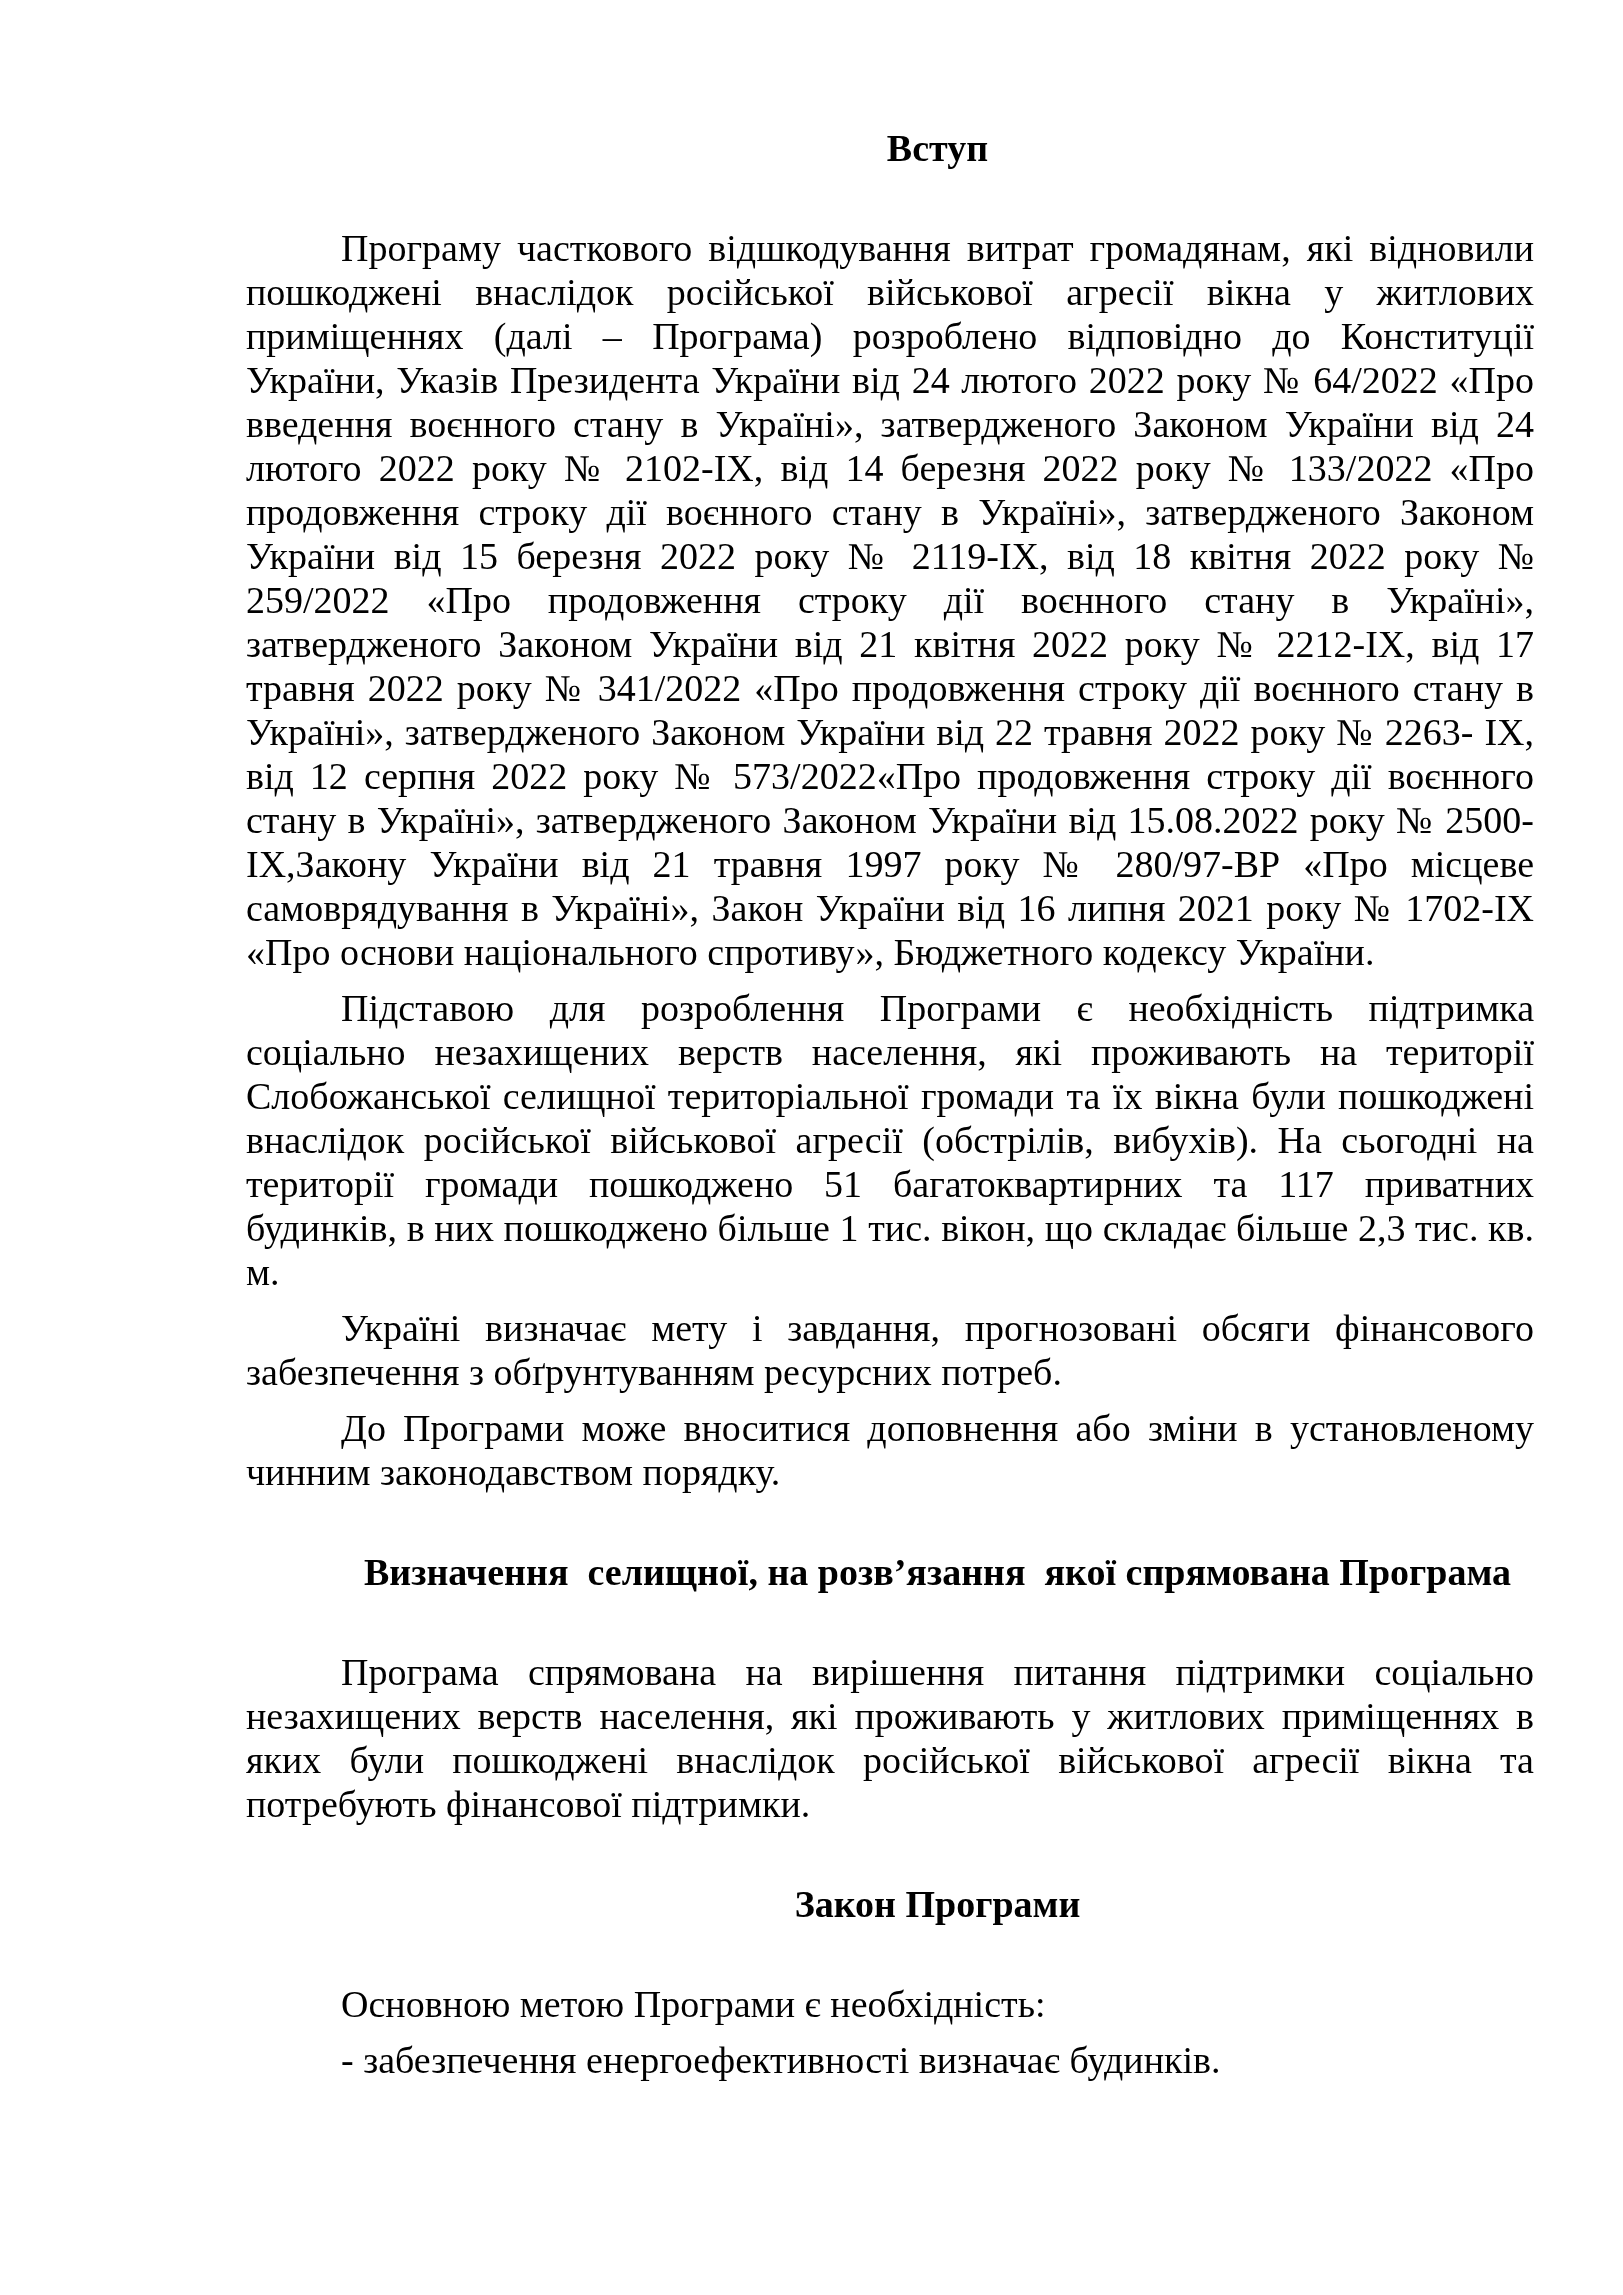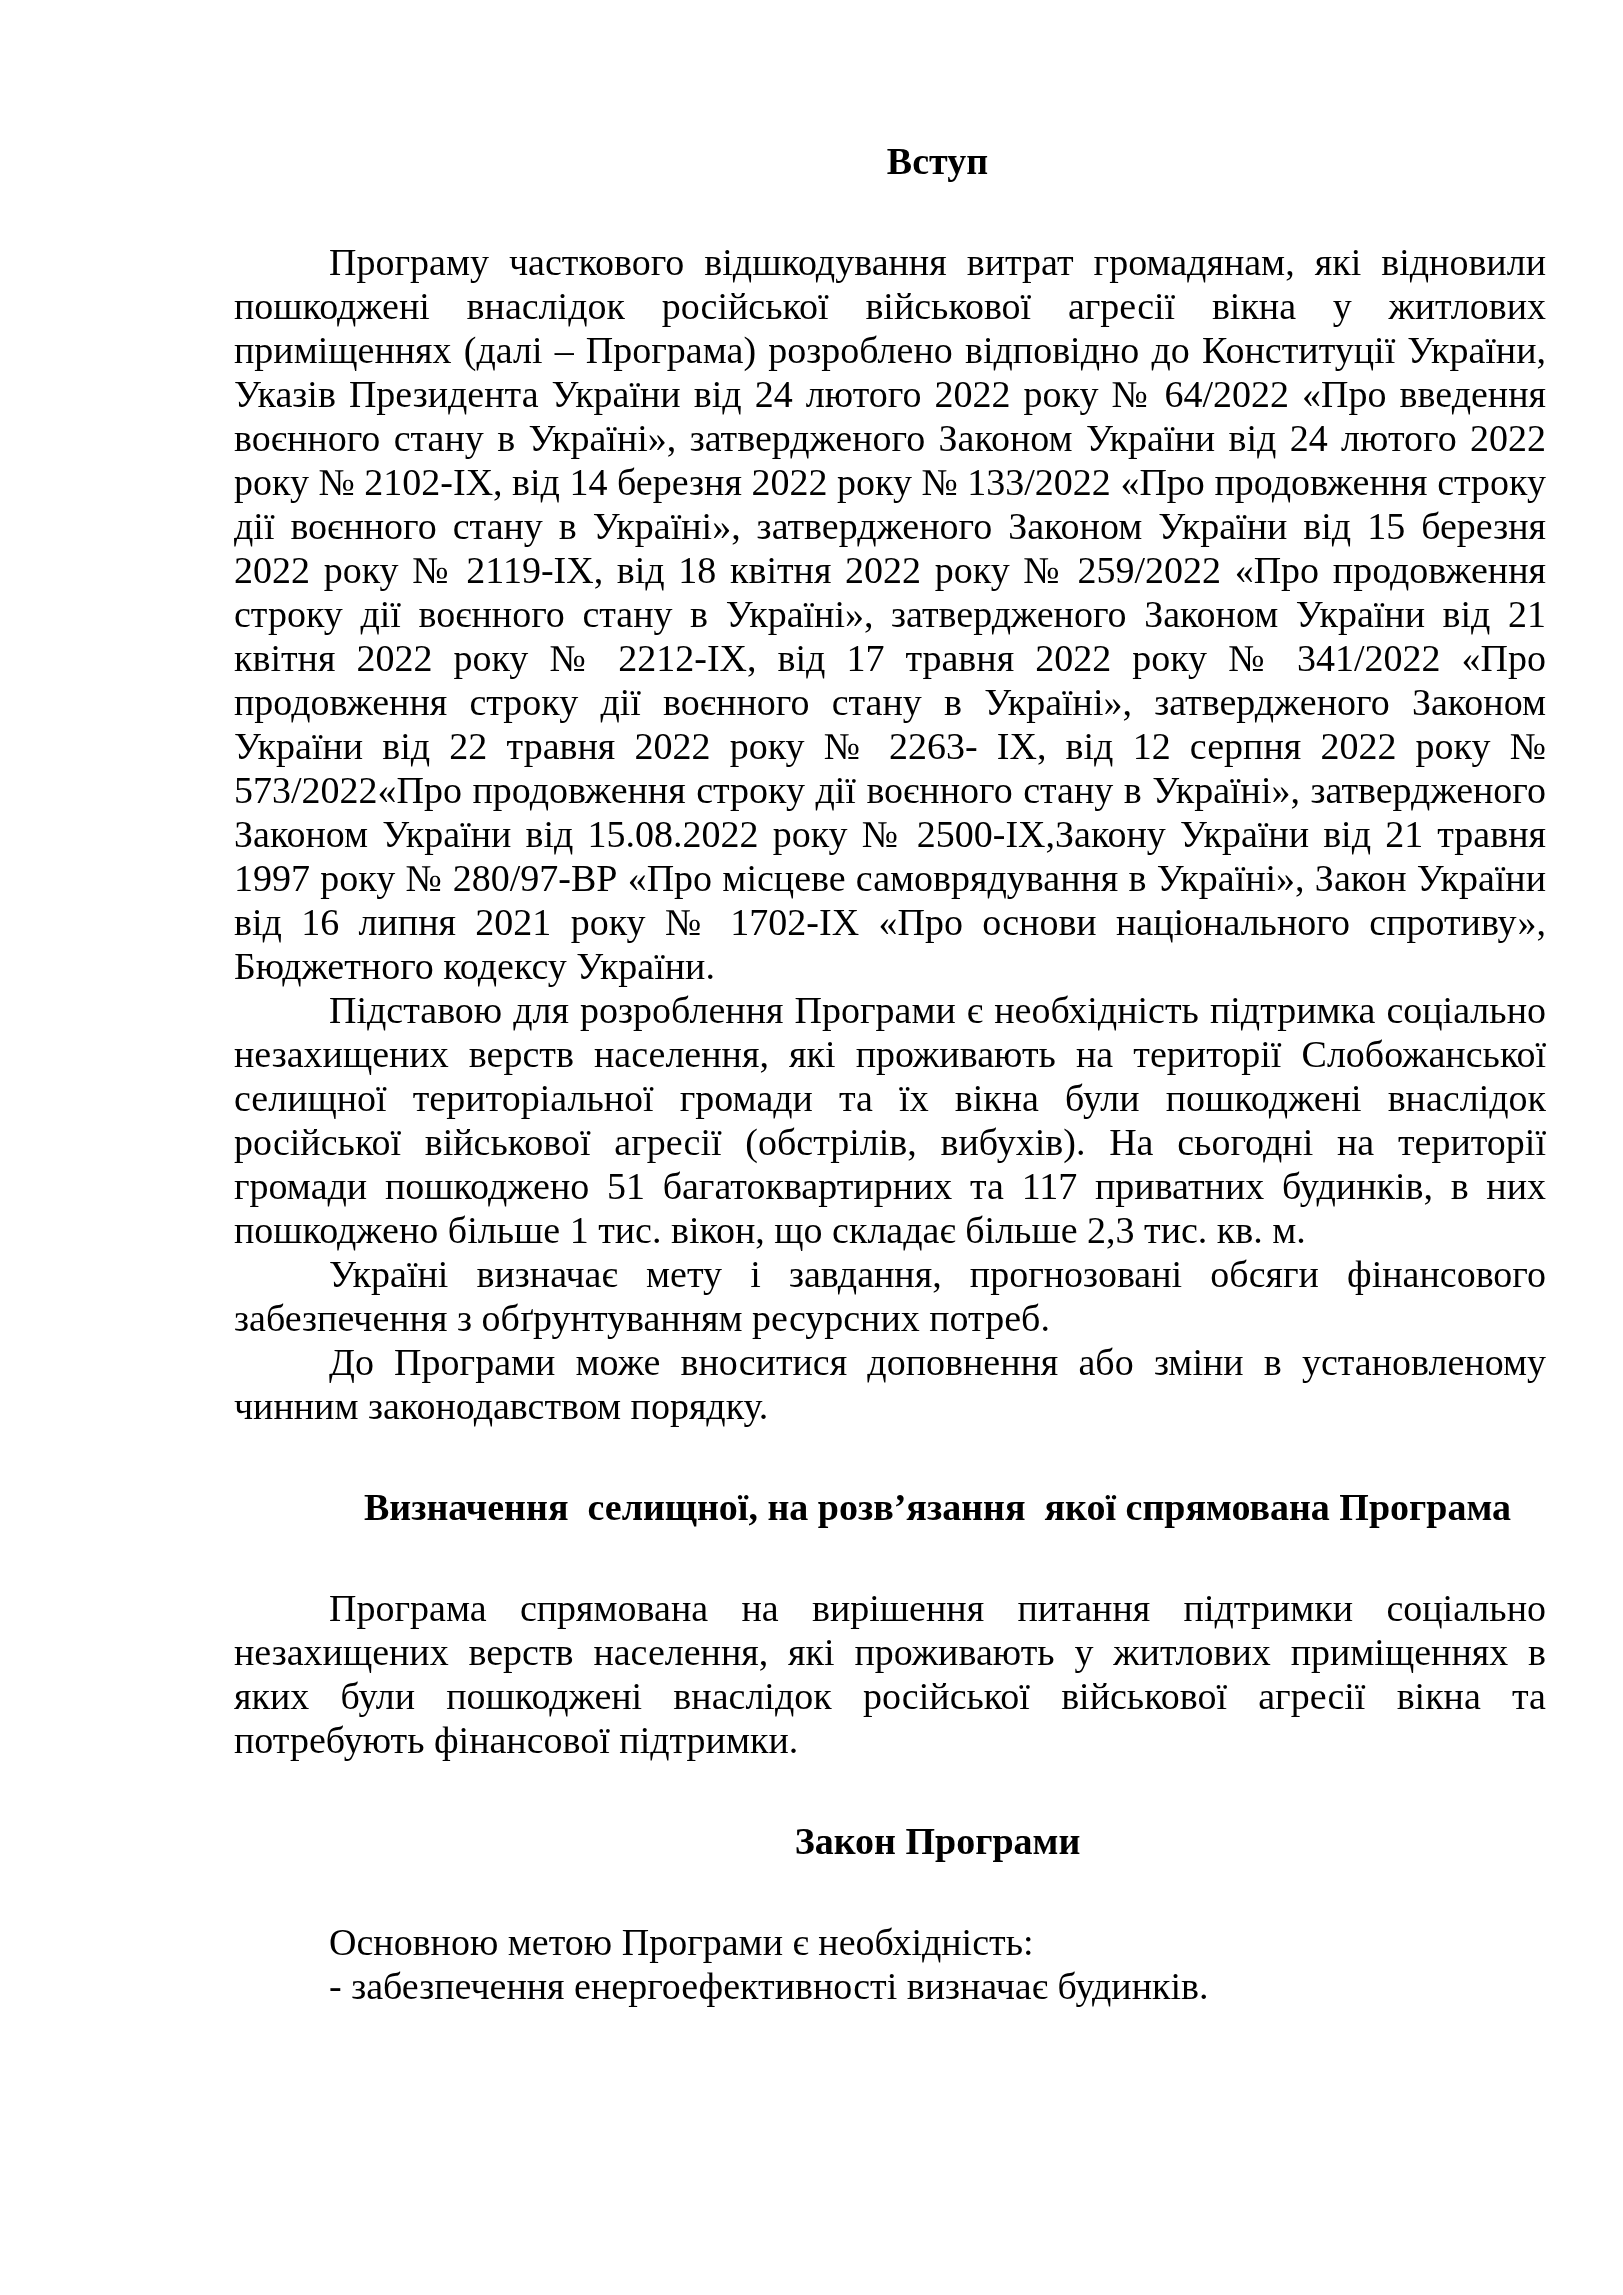--- a/index.html
+++ b/index.html
@@ -18,27 +18,27 @@
     width: 1623px;
     height: 2295px;
     padding: 126px 77px 0 234px;
     background: #ffffff;
     color: #000000;
     font-family: "Liberation Serif", "DejaVu Serif", serif;
     font-size: 38px;
     line-height: 44px;
   }
   .para {
-    margin: 0;
+    margin: 12px;
     text-align: justify;
     text-justify: inter-word;
     text-indent: 95px;
   }
   .doc-heading {
-    margin: 13px;
+    margin: 0;
     font-size: 38px;
     line-height: 44px;
     font-weight: bold;
     text-align: center;
     text-indent: 95px;
     white-space: pre-wrap; 
   }
   .blank-line {
     height: 44px;
   }

